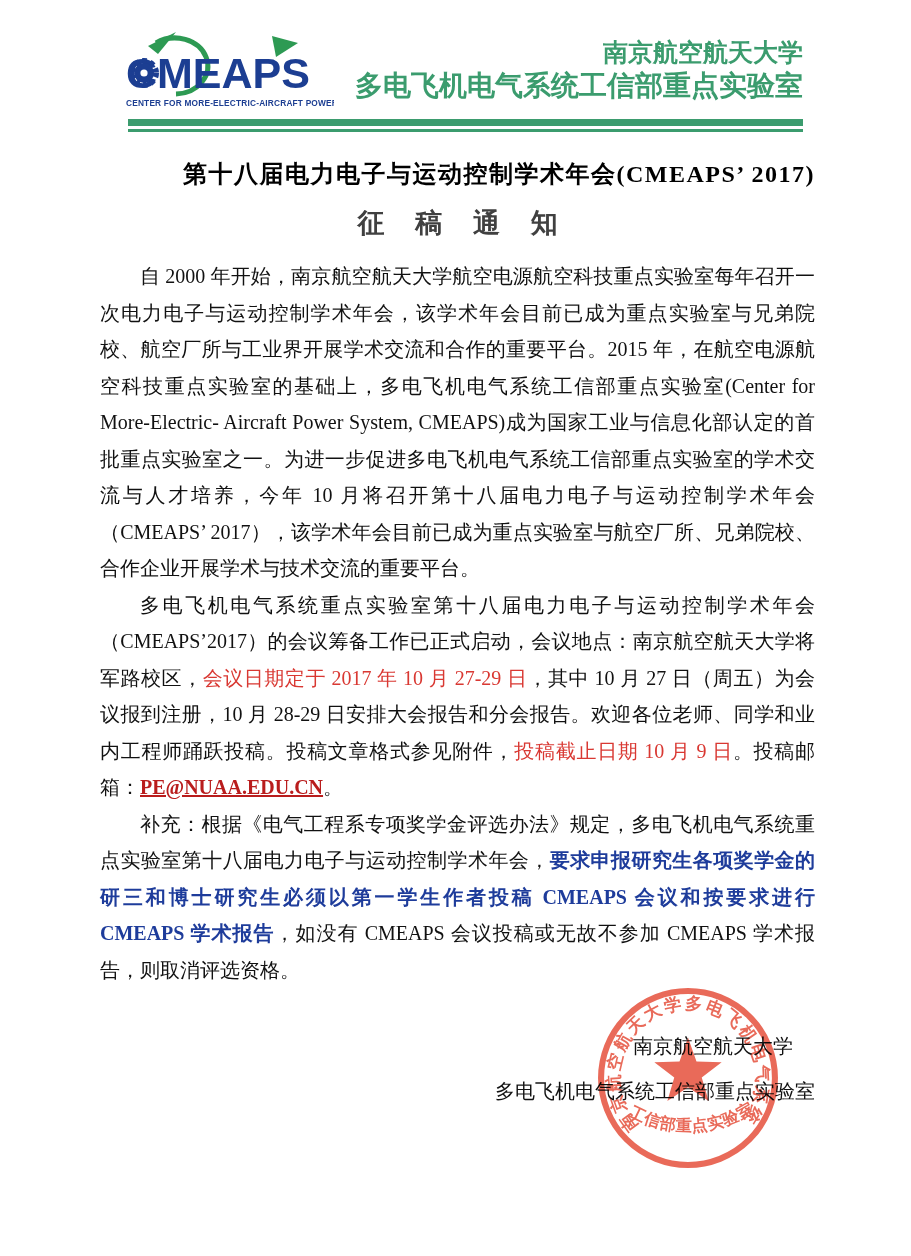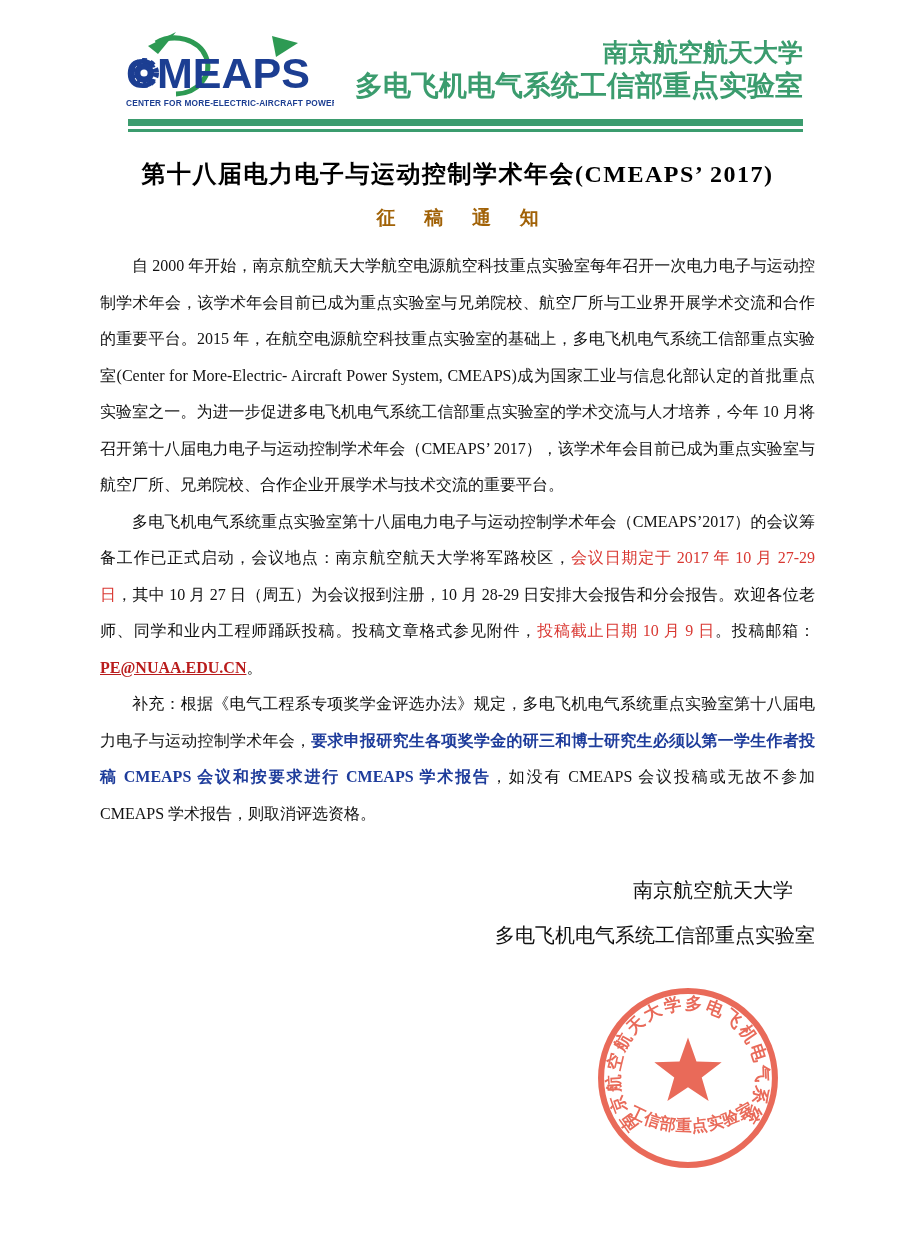--- a/index.html
+++ b/index.html
@@ -27,32 +27,32 @@
   }
   .org-line1 { font-size: 25px; line-height: 32px; }
   .org-line2 { font-size: 28px; line-height: 35px; }
 
   .rule { margin: 3px 12px 0 28px; }
   .rule-thick { height: 7px; background: #3B9C6E; }
   .rule-thin  { height: 3px; background: #3B9C6E; margin-top: 3px; }
 
   
   h1.doc-title {
-    margin: 26px 0 0; text-align: center;
+    margin: 26px 0 0; text-align: right;
     font-size: 24px; font-weight: 600; letter-spacing: 1.5px; color: #000;
   }
   h2.doc-subtitle {
     margin: 15px 0 0; text-align: center;
-    font-size: 19px; font-weight: 700; letter-spacing: 12px; text-indent: 12px; color: #a16207;
+    font-size: 27px; font-weight: 700; letter-spacing: 12px; text-indent: 12px; color: #404040;
   }
 
   
   main.body-text { margin-top: 17px; }
   main.body-text p {
-    margin: 0; font-size: 16px; line-height: 36.5px;
+    margin: 0; font-size: 20px; line-height: 36.5px;
     text-align: justify; text-indent: 2em;
   }
   .run-normal   { color: #111; }
   .run-red-bold { color: #D93832; font-weight: normal; }
   .run-blue-bold{ color: #1E3C9B; font-weight: bold; }
   .run-link     { color: #b91c1c; font-weight: bold; text-decoration: underline; cursor: pointer; }
 
   
   .signature { margin-top: 36px; font-size: 20px; line-height: 45px; text-align: right; }
   .sig-l1 { padding-right: 22px; }

